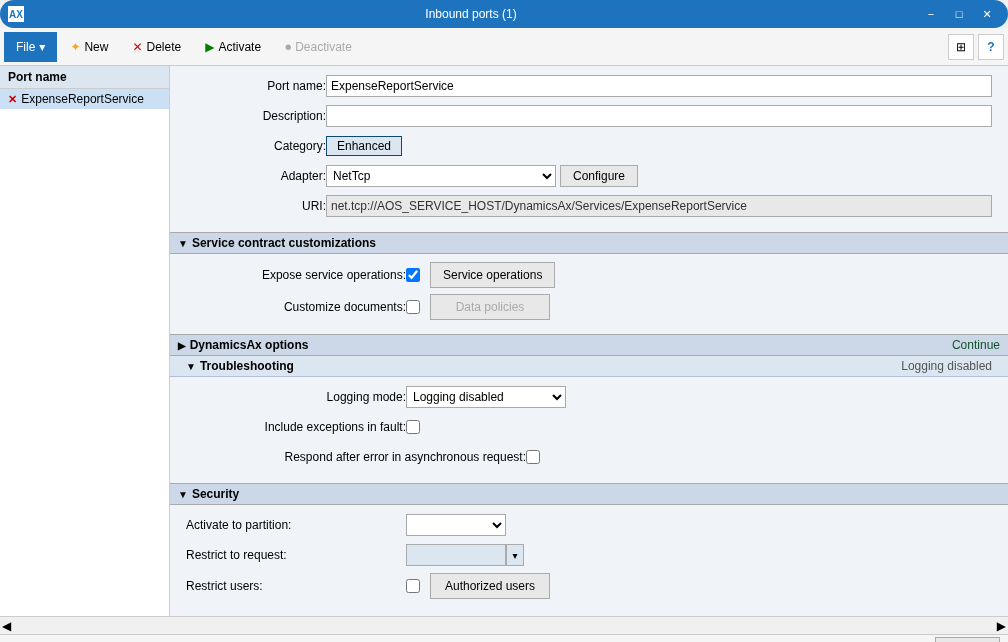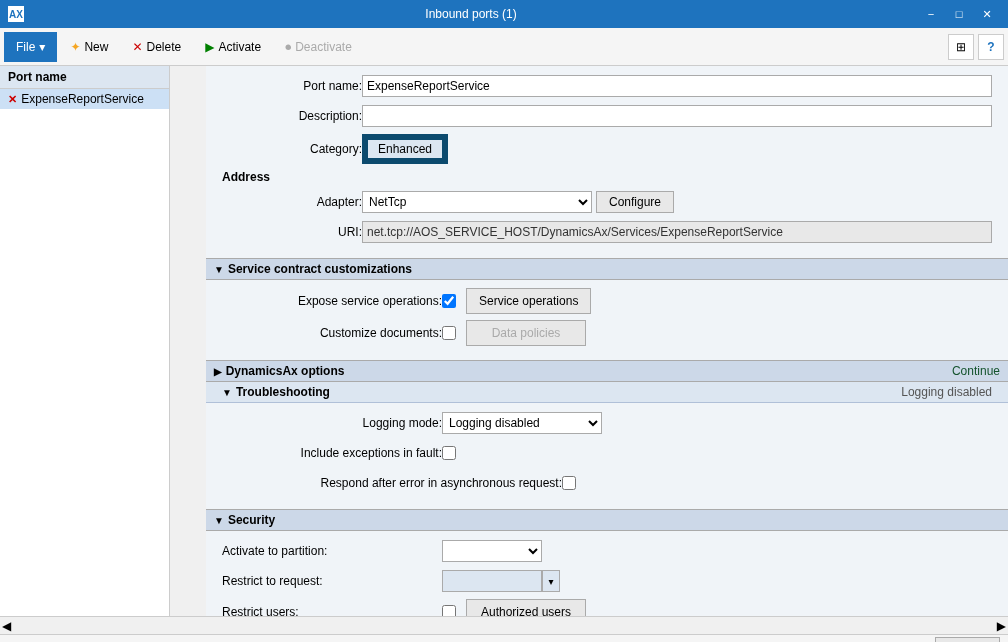--- a/index.html
+++ b/index.html
@@ -7,20 +7,21 @@
 
     
     .title-bar {
       background: #1e73be;
       color: white;
       height: 28px;
       display: flex;
       align-items: center;
       justify-content: space-between;
       padding: 4px 8px;
+      border-radius: 14px;
     }
     .title-bar-text { flex: 1; text-align: center; font-size: 12px; }
     .title-bar-controls { display: flex; gap: 2px; }
     .title-btn {
       width: 26px; height: 20px; background: #1e73be; border: none;
       color: white; cursor: pointer; font-size: 11px;
       display: flex; align-items: center; justify-content: center;
     }
 
     
@@ -42,21 +43,21 @@
     .toolbar-btn.disabled { color: #aaa; cursor: default; }
     .file-btn {
       background: #1e73be; color: white; padding: 4px 12px;
       border: none; height: 30px; display: flex; align-items: center;
       gap: 4px; cursor: pointer;
     }
     .toolbar-right { margin-left: auto; display: flex; gap: 4px; }
     .icon-box { width: 26px; height: 26px; border: 1px solid #ccc; background: #fff; display: flex; align-items: center; justify-content: center; cursor: pointer; }
 
     
-    .main-layout { display: flex; height: calc(642px - 28px - 38px - 26px); gap: 36px; }
+    .main-layout { display: flex; height: calc(642px - 28px - 38px - 26px); }
 
     
     .left-panel {
       width: 170px; min-width: 170px;
       border-right: 1px solid #ccc;
       background: #fff;
       display: flex; flex-direction: column;
     }
     .left-panel-header {
       background: #dce6f1; padding: 4px 8px; font-weight: bold;
@@ -78,21 +79,21 @@
     .form-section { padding: 8px 16px; }
     .form-row {
       display: flex; align-items: center; margin-bottom: 6px; min-height: 24px;
     }
     .form-label { width: 140px; min-width: 140px; color: #000; font-size: 12px; text-align: right; }
     .form-input {
       flex: 1; height: 22px; border: 1px solid #aaa; background: #fff;
       padding: 0 4px; font-size: 12px;
     }
     .category-badge {
-      background: #dce6f1; border: 6px solid #0c4a6e; padding: 2px 10px;
+      background: #dce6f1; border: 1px solid #0c4a6e; padding: 2px 10px;
       font-size: 12px; display: inline-block;
     }
     .address-label { font-weight: bold; font-size: 12px; margin-bottom: 6px; }
 
     
     .adapter-select {
       width: 230px; height: 22px; border: 1px solid #aaa; background: #fff;
       font-size: 12px; padding: 0 2px;
     }
     .btn-configure {
@@ -221,21 +222,20 @@
         <input class="form-input" type="text" value="ExpenseReportService" style="width: 200px;">
       </div>
       <div class="form-row">
         <span class="form-label">Description:</span>
         <input class="form-input" type="text" style="flex: 1 1 0%;">
       </div>
       <div class="form-row">
         <span class="form-label">Category:</span>
         <span class="category-badge">Enhanced</span>
       </div>
-      <div class="address-label">Address</div>
       <div class="form-row">
         <span class="form-label">Adapter:</span>
         <select class="adapter-select">
           <option>NetTcp</option>
         </select>
         <button class="btn-configure">Configure</button>
       </div>
       <div class="form-row">
         <span class="form-label">URI:</span>
         <input class="uri-input" type="text" value="net.tcp://AOS_SERVICE_HOST/DynamicsAx/Services/ExpenseReportService" readonly="" style="">

